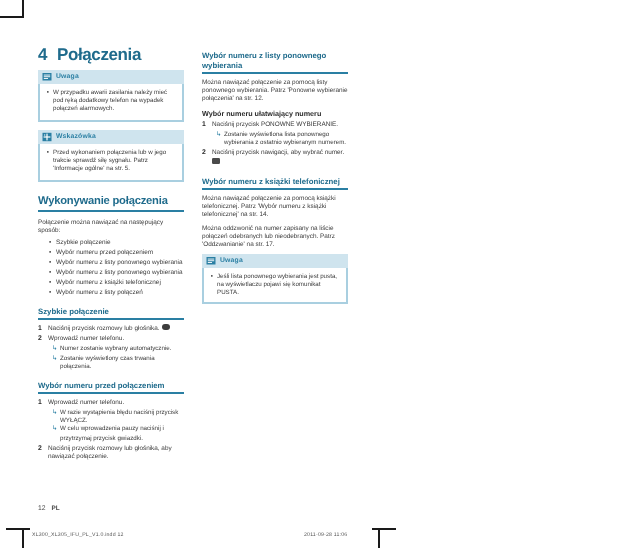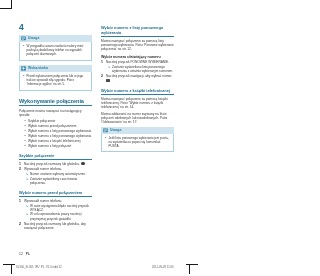--- a/index.html
+++ b/index.html
@@ -278,20 +278,21 @@
 
   <div class="crop-mark cm-tl-v"></div>
   <div class="crop-mark cm-tl-h"></div>
   <div class="crop-mark cm-bl-v"></div>
   <div class="crop-mark cm-bl-h"></div>
   <div class="crop-mark cm-br-v"></div>
   <div class="crop-mark cm-br-h"></div>
 
   <div class="chapter-head">
     <span class="chapter-num">4</span>
+    <span class="chapter-title">Połączenia</span>
   </div>
 
   <div class="col-left">
 
     <div class="notebox">
       <div class="notebox-bar">
         <svg class="notebox-icon" viewBox="0 0 10 10">
           <rect x="0.5" y="1" width="9" height="7.5" fill="#2a7fa3"></rect>
           <rect x="1.8" y="2.6" width="6.4" height="0.9" fill="#ffffff"></rect>
           <rect x="1.8" y="4.3" width="6.4" height="0.9" fill="#ffffff"></rect>

